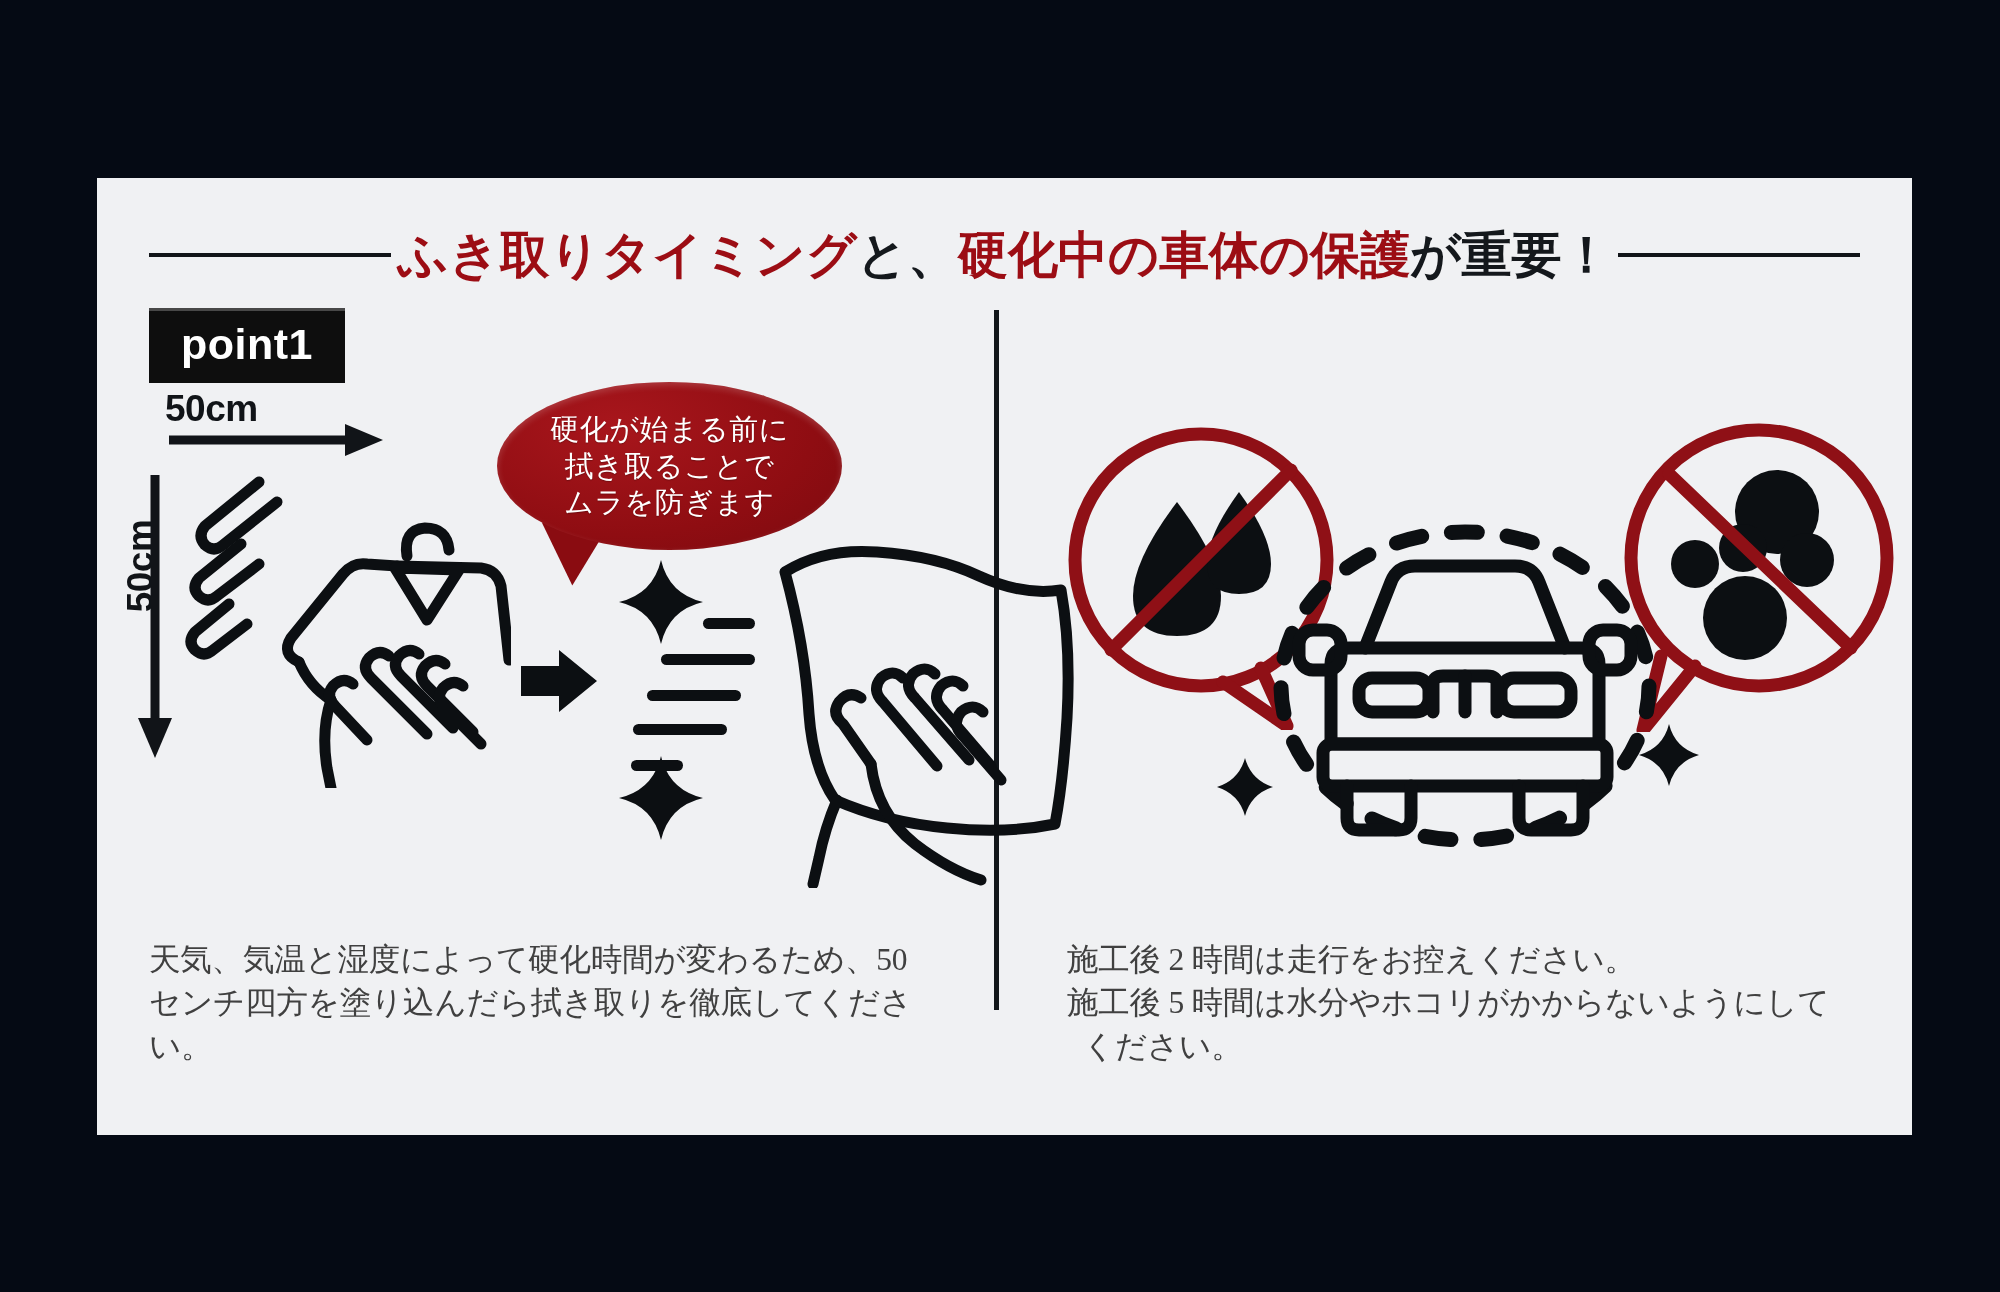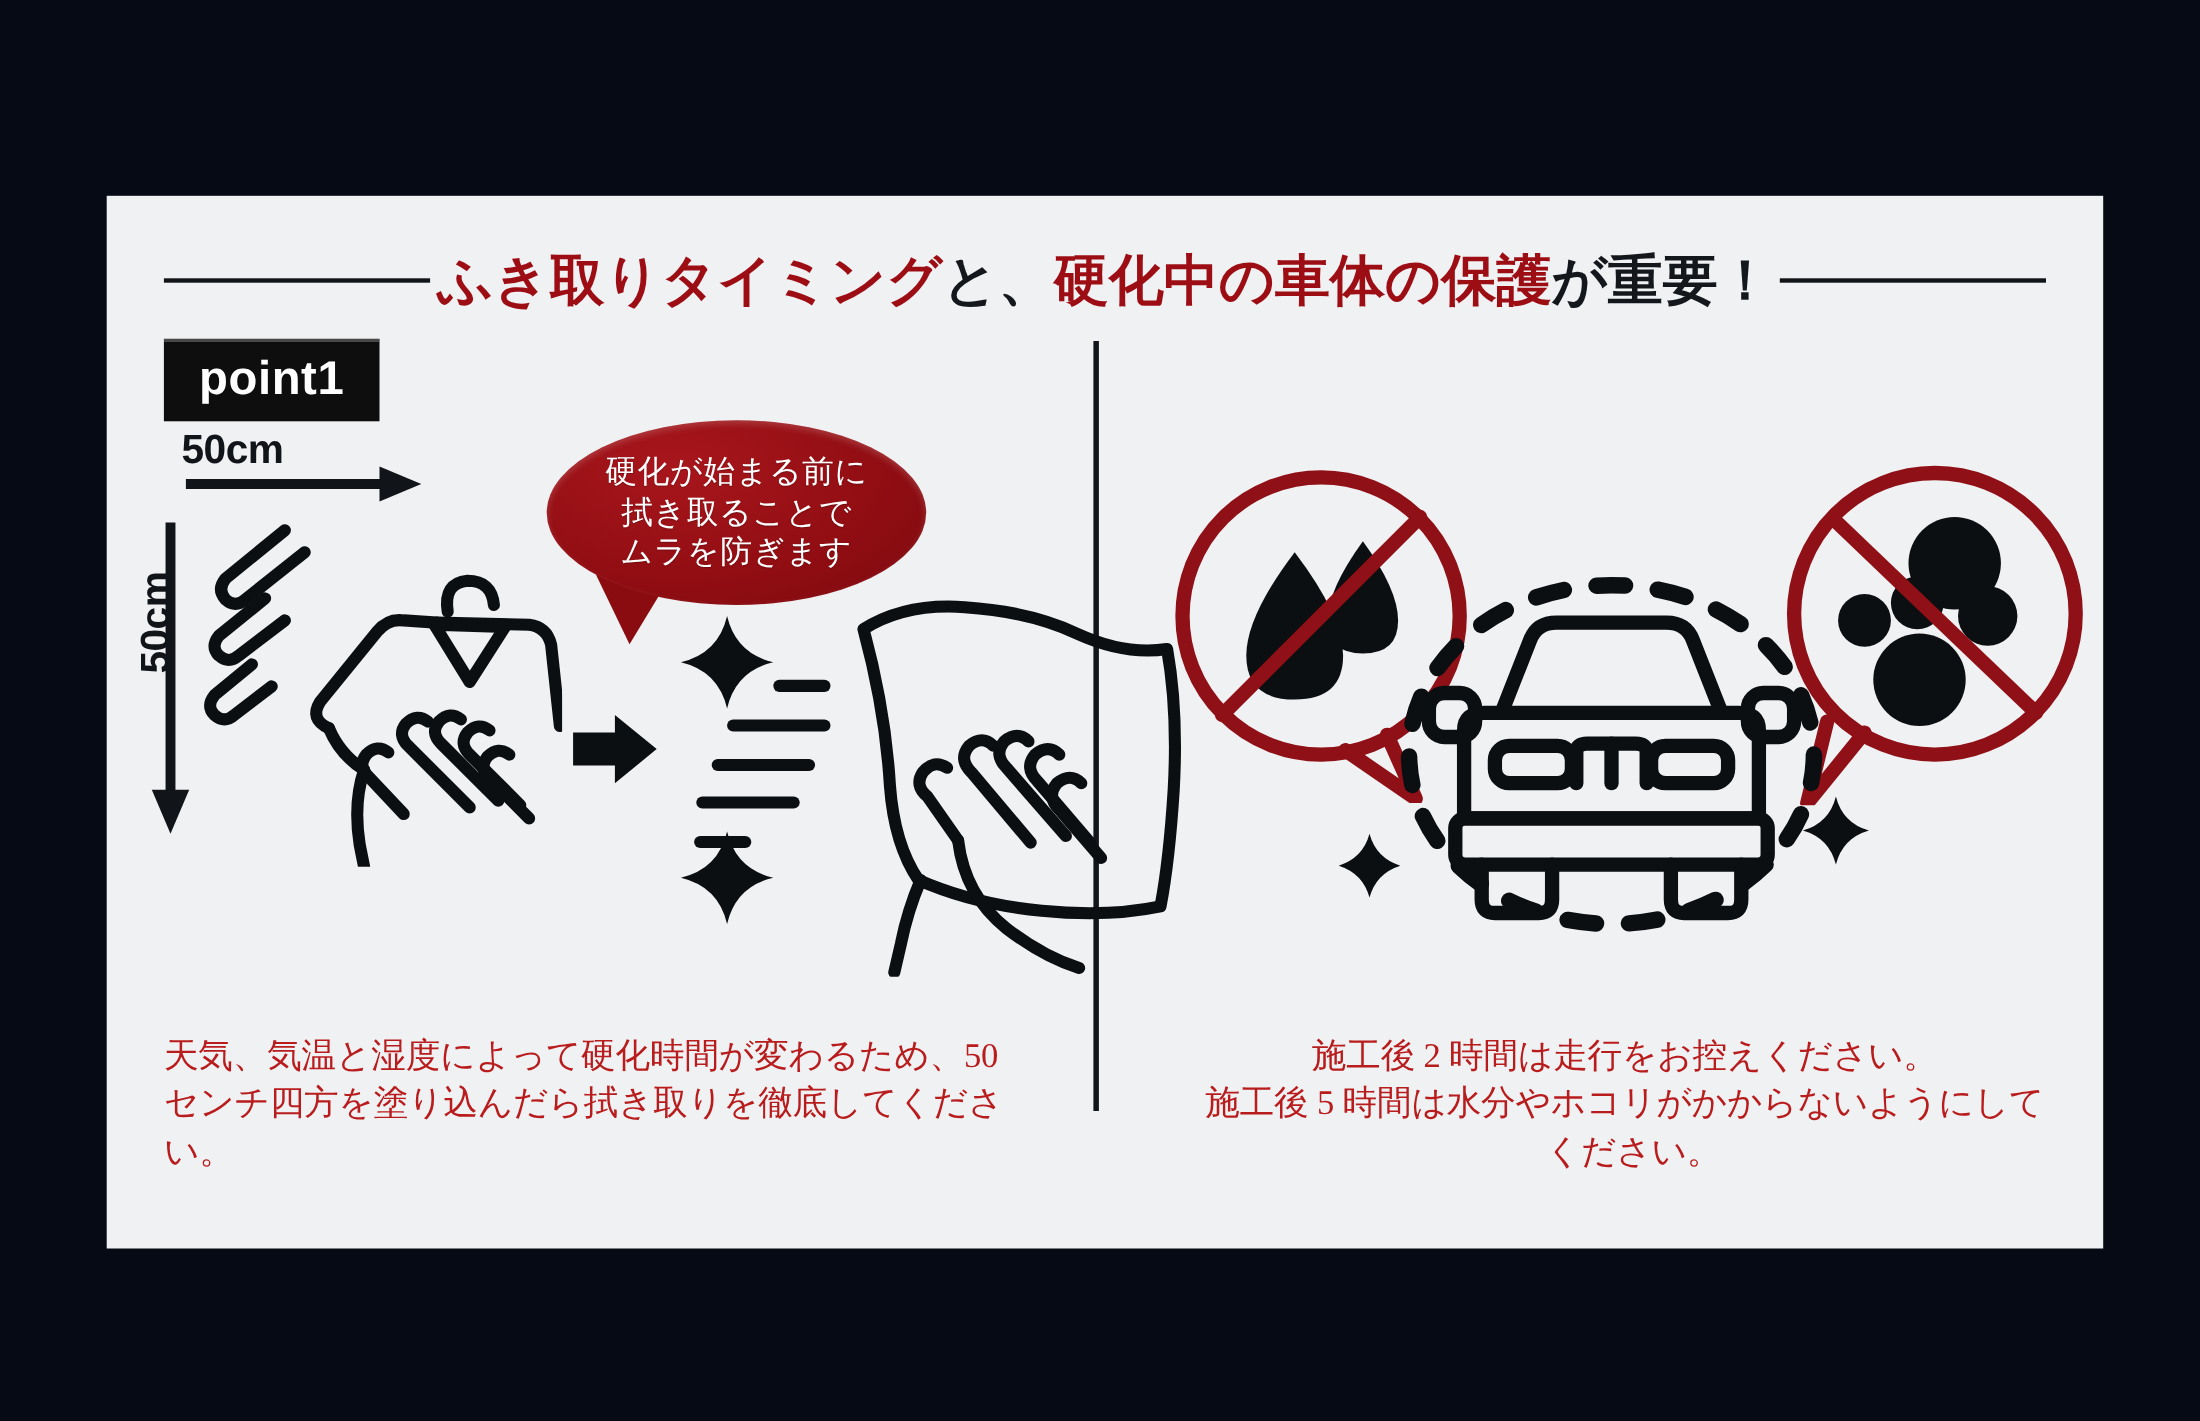--- a/index.html
+++ b/index.html
@@ -138,28 +138,28 @@
 
   
   .caption {
     position: absolute;
     left: 30px;
     bottom: 30px;
     width: 810px;
     font-family: "Liberation Serif", "DejaVu Serif", serif;
     font-size: 31.5px;
     line-height: 1.38;
-    color: #b91c1c;
+    color: #404040;
     text-align: justify;
     letter-spacing: -0.2px;
   }
   .caption-r {
     left: 30px;
     width: 820px;
-    text-align: center;
+    text-align: left;
   }
   .caption-r .l2 { text-indent: 0; }
   .caption-r .l3 { padding-left: 16px; }
 
   
   .bubble {
     position: absolute;
     left: 378px;
     top: 12px;
     width: 345px;

